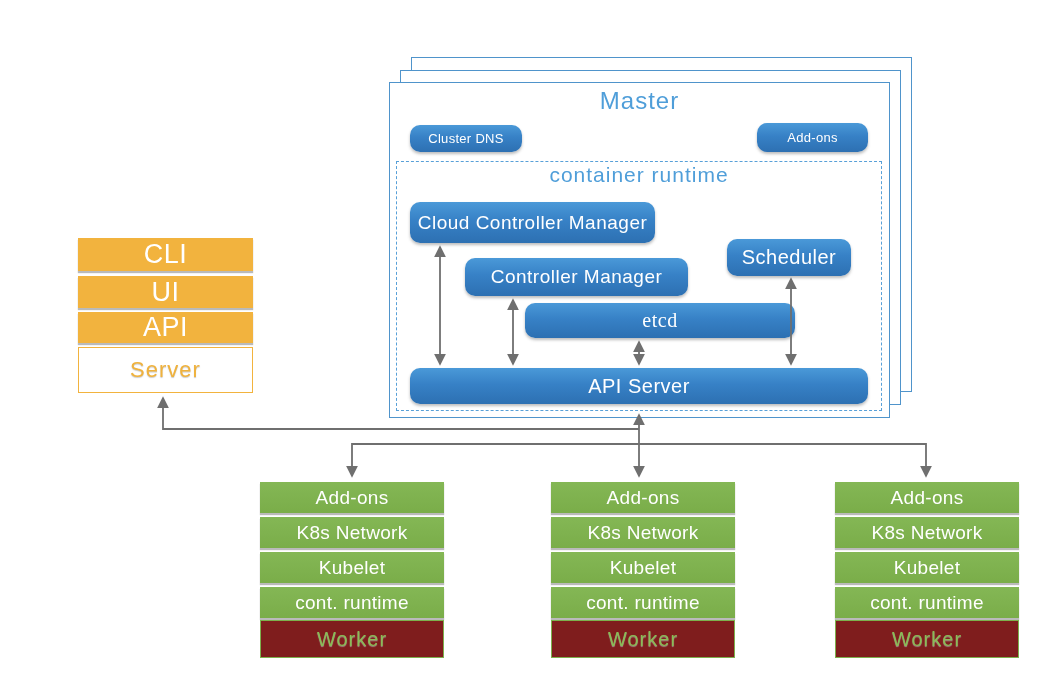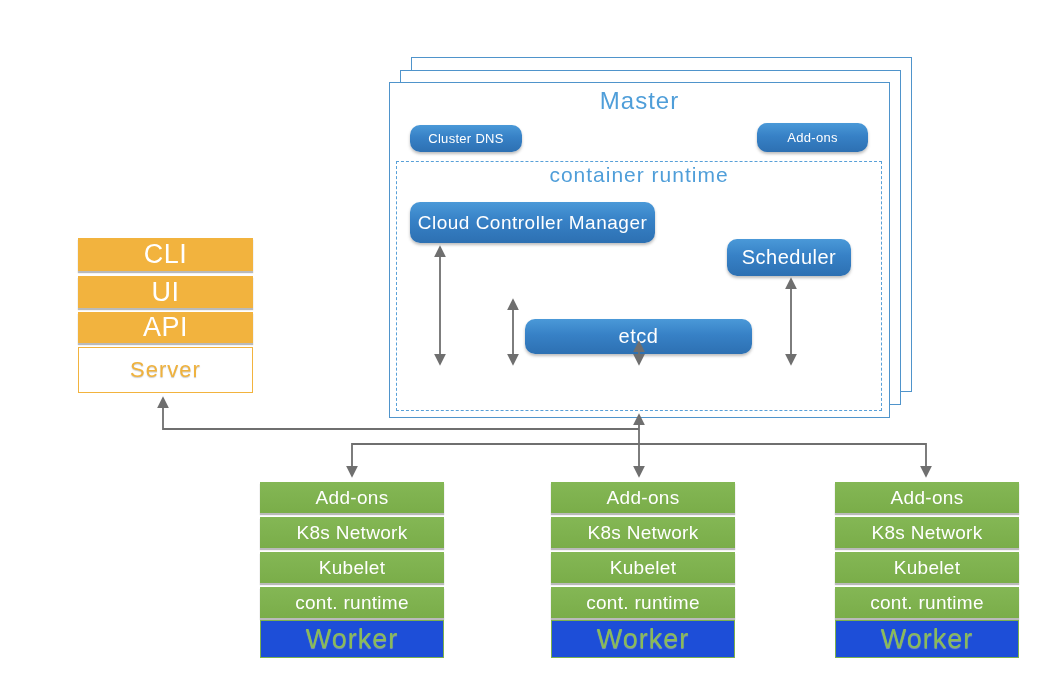--- a/index.html
+++ b/index.html
@@ -41,22 +41,22 @@
     display:flex;align-items:center;justify-content:center;font-size:22px;letter-spacing:1px;
     text-shadow:0 1px 1px rgba(180,180,180,.7);
   }
 
   .green-bar{
     background:linear-gradient(180deg,#84b755 0%,#7aad49 100%);
     color:#ffffff;display:flex;align-items:center;justify-content:center;
     font-size:19px;letter-spacing:.3px;box-shadow:0 2px 1px rgba(130,130,130,.55);
   }
   .worker-box{
-    background:#1d4ed8;border:1.5px solid #7db04d;color:#8abc57;
-    display:flex;align-items:center;justify-content:center;font-size:27px;letter-spacing:1px;
+    background:#7f1d1d;border:1.5px solid #7db04d;color:#8abc57;
+    display:flex;align-items:center;justify-content:center;font-size:20px;letter-spacing:1px;
     text-shadow:0 1px 1px rgba(180,180,180,.7);
   }
 
   svg.arrow-layer{position:absolute;left:0;top:0;pointer-events:none;}
   .arrow-line{stroke:#6f6f6f;stroke-width:1.8;fill:none;}
 </style>
 </head>
 <body>
 
 <div class="canvas">
@@ -70,25 +70,27 @@
 
   <div class="abs blue-node small" style="left:410px;top:125px;width:112px;height:27px;">Cluster DNS</div>
 
   <div class="abs blue-node small" style="left:757px;top:123px;width:111px;height:29px;">Add-ons</div>
 
   <div class="abs runtime-dashed" style="left:396px;top:161px;width:486px;height:250px;"></div>
   <div class="abs runtime-title" style="left:396px;top:163px;width:486px;height:26px;">container runtime</div>
 
   <div class="abs blue-node mid" style="left:410px;top:202px;width:245px;height:41px;">Cloud Controller Manager</div>
 
+  <div class="abs blue-node mid" style="left:465px;top:258px;width:223px;height:38px;">Controller Manager</div>
 
   <div class="abs blue-node big" style="left:716px;top:239px;width:124px;height:37px;margin-left:11px;">Scheduler</div>
 
-  <div class="abs blue-node big" style="left:525px;top:319px;width:227px;height:35px;">etcd</div>
+  <div class="abs blue-node big" style="left:525px;top:303px;width:270px;height:35px;font-family:Liberation Serif, serif;">etcd</div>
 
+  <div class="abs blue-node big" style="left:410px;top:368px;width:458px;height:36px;">API Server</div>
 
   <div class="abs orange-bar" style="left:78px;top:238px;width:175px;height:33px;">CLI</div>
   <div class="abs orange-bar" style="left:78px;top:276px;width:175px;height:32px;">UI</div>
   <div class="abs orange-bar" style="left:78px;top:312px;width:175px;height:31px;">API</div>
   <div class="abs access-box" style="left:78px;top:347px;width:175px;height:46px;">Server</div>
 
   <div class="abs green-bar" style="left:260px;top:482px;width:184px;height:31px;">Add-ons</div>
   <div class="abs green-bar" style="left:260px;top:517px;width:184px;height:31px;">K8s Network</div>
   <div class="abs green-bar" style="left:260px;top:552px;width:184px;height:31px;">Kubelet</div>
   <div class="abs green-bar" style="left:260px;top:587px;width:184px;height:31px;">cont. runtime</div>

